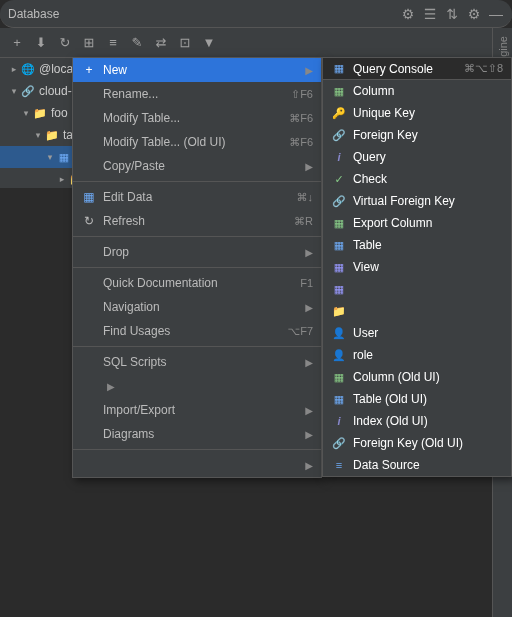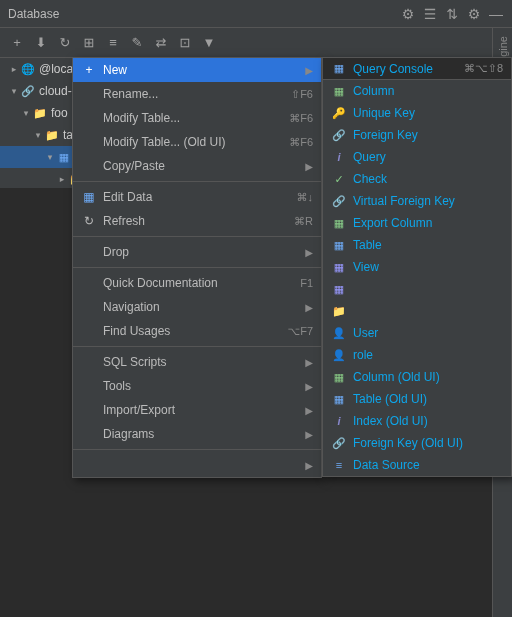--- a/index.html
+++ b/index.html
@@ -15,20 +15,21 @@
     }
 
     
     .title-bar {
       background: #3c3f41;
       height: 28px;
       display: flex;
       align-items: center;
       padding: 8px 8px;
       border-bottom: 1px solid #555;
+      border-radius: 14px;
     }
     .title-bar-text {
       font-size: 12px;
       color: #bbbbbb;
       flex: 1;
     }
     .title-bar-icons {
       display: flex;
       gap: 6px;
       align-items: center;
@@ -172,21 +173,21 @@
     }
     .submenu-icon {
       width: 16px;
       height: 16px;
       display: inline-flex;
       align-items: center;
       justify-content: center;
       margin-right: 6px;
       font-size: 11px;
     }
-    .submenu-label { flex: 1; font-size: 12px; color: #0ea5e9; }
+    .submenu-label { flex: 1; font-size: 12px; color: #ffffff; }
     .submenu-shortcut { color: #888; font-size: 11px; }
 
     
     .right-tabs {
       position: absolute;
       right: 0;
       top: 28px;
       width: 20px;
       height: 589px;
       background: #3c3f41;
@@ -367,21 +368,20 @@
   <div class="menu-sep"></div>
 
   <div class="menu-item">
     <span class="menu-item-icon"></span>
     <span class="menu-item-label">SQL Scripts</span>
     <span class="menu-item-arrow">▶</span>
   </div>
 
   <div class="menu-item">
     <span class="menu-item-icon"></span>
-    <span class="menu-item-label">Tools</span>
     <span class="menu-item-arrow">▶</span>
   </div>
 
   <div class="menu-item">
     <span class="menu-item-icon"></span>
     <span class="menu-item-label">Import/Export</span>
     <span class="menu-item-arrow">▶</span>
   </div>
 
   <div class="menu-item">

